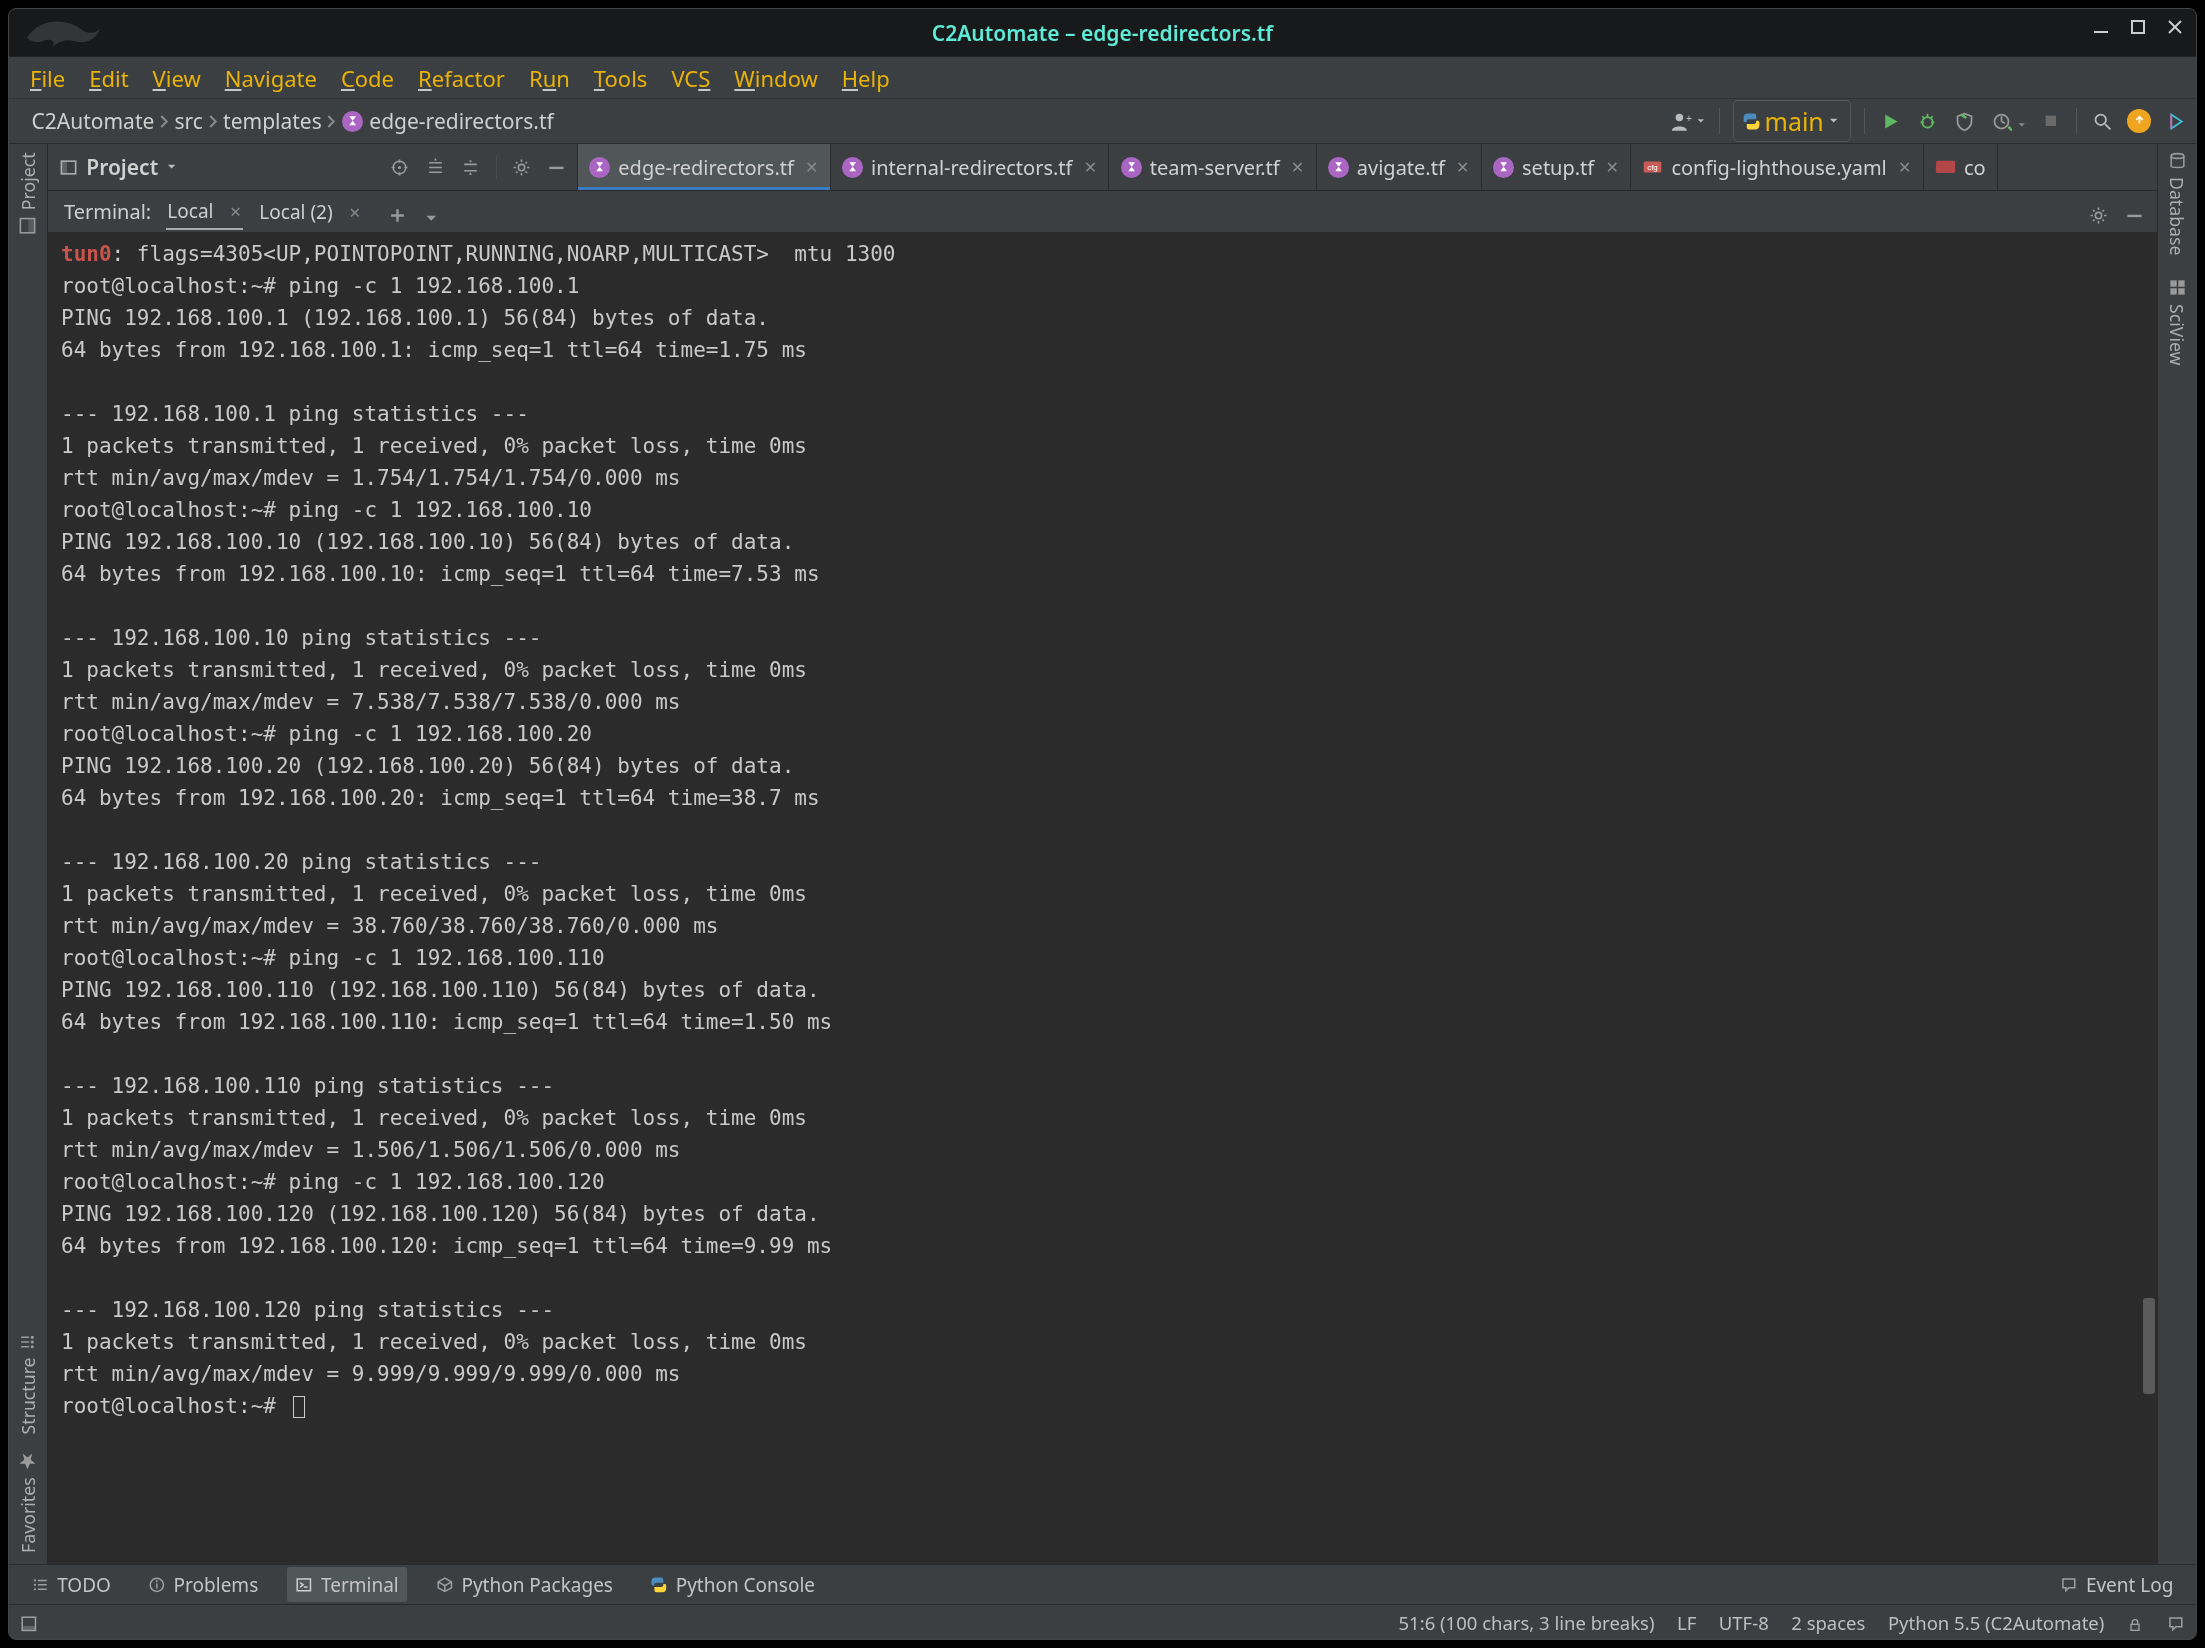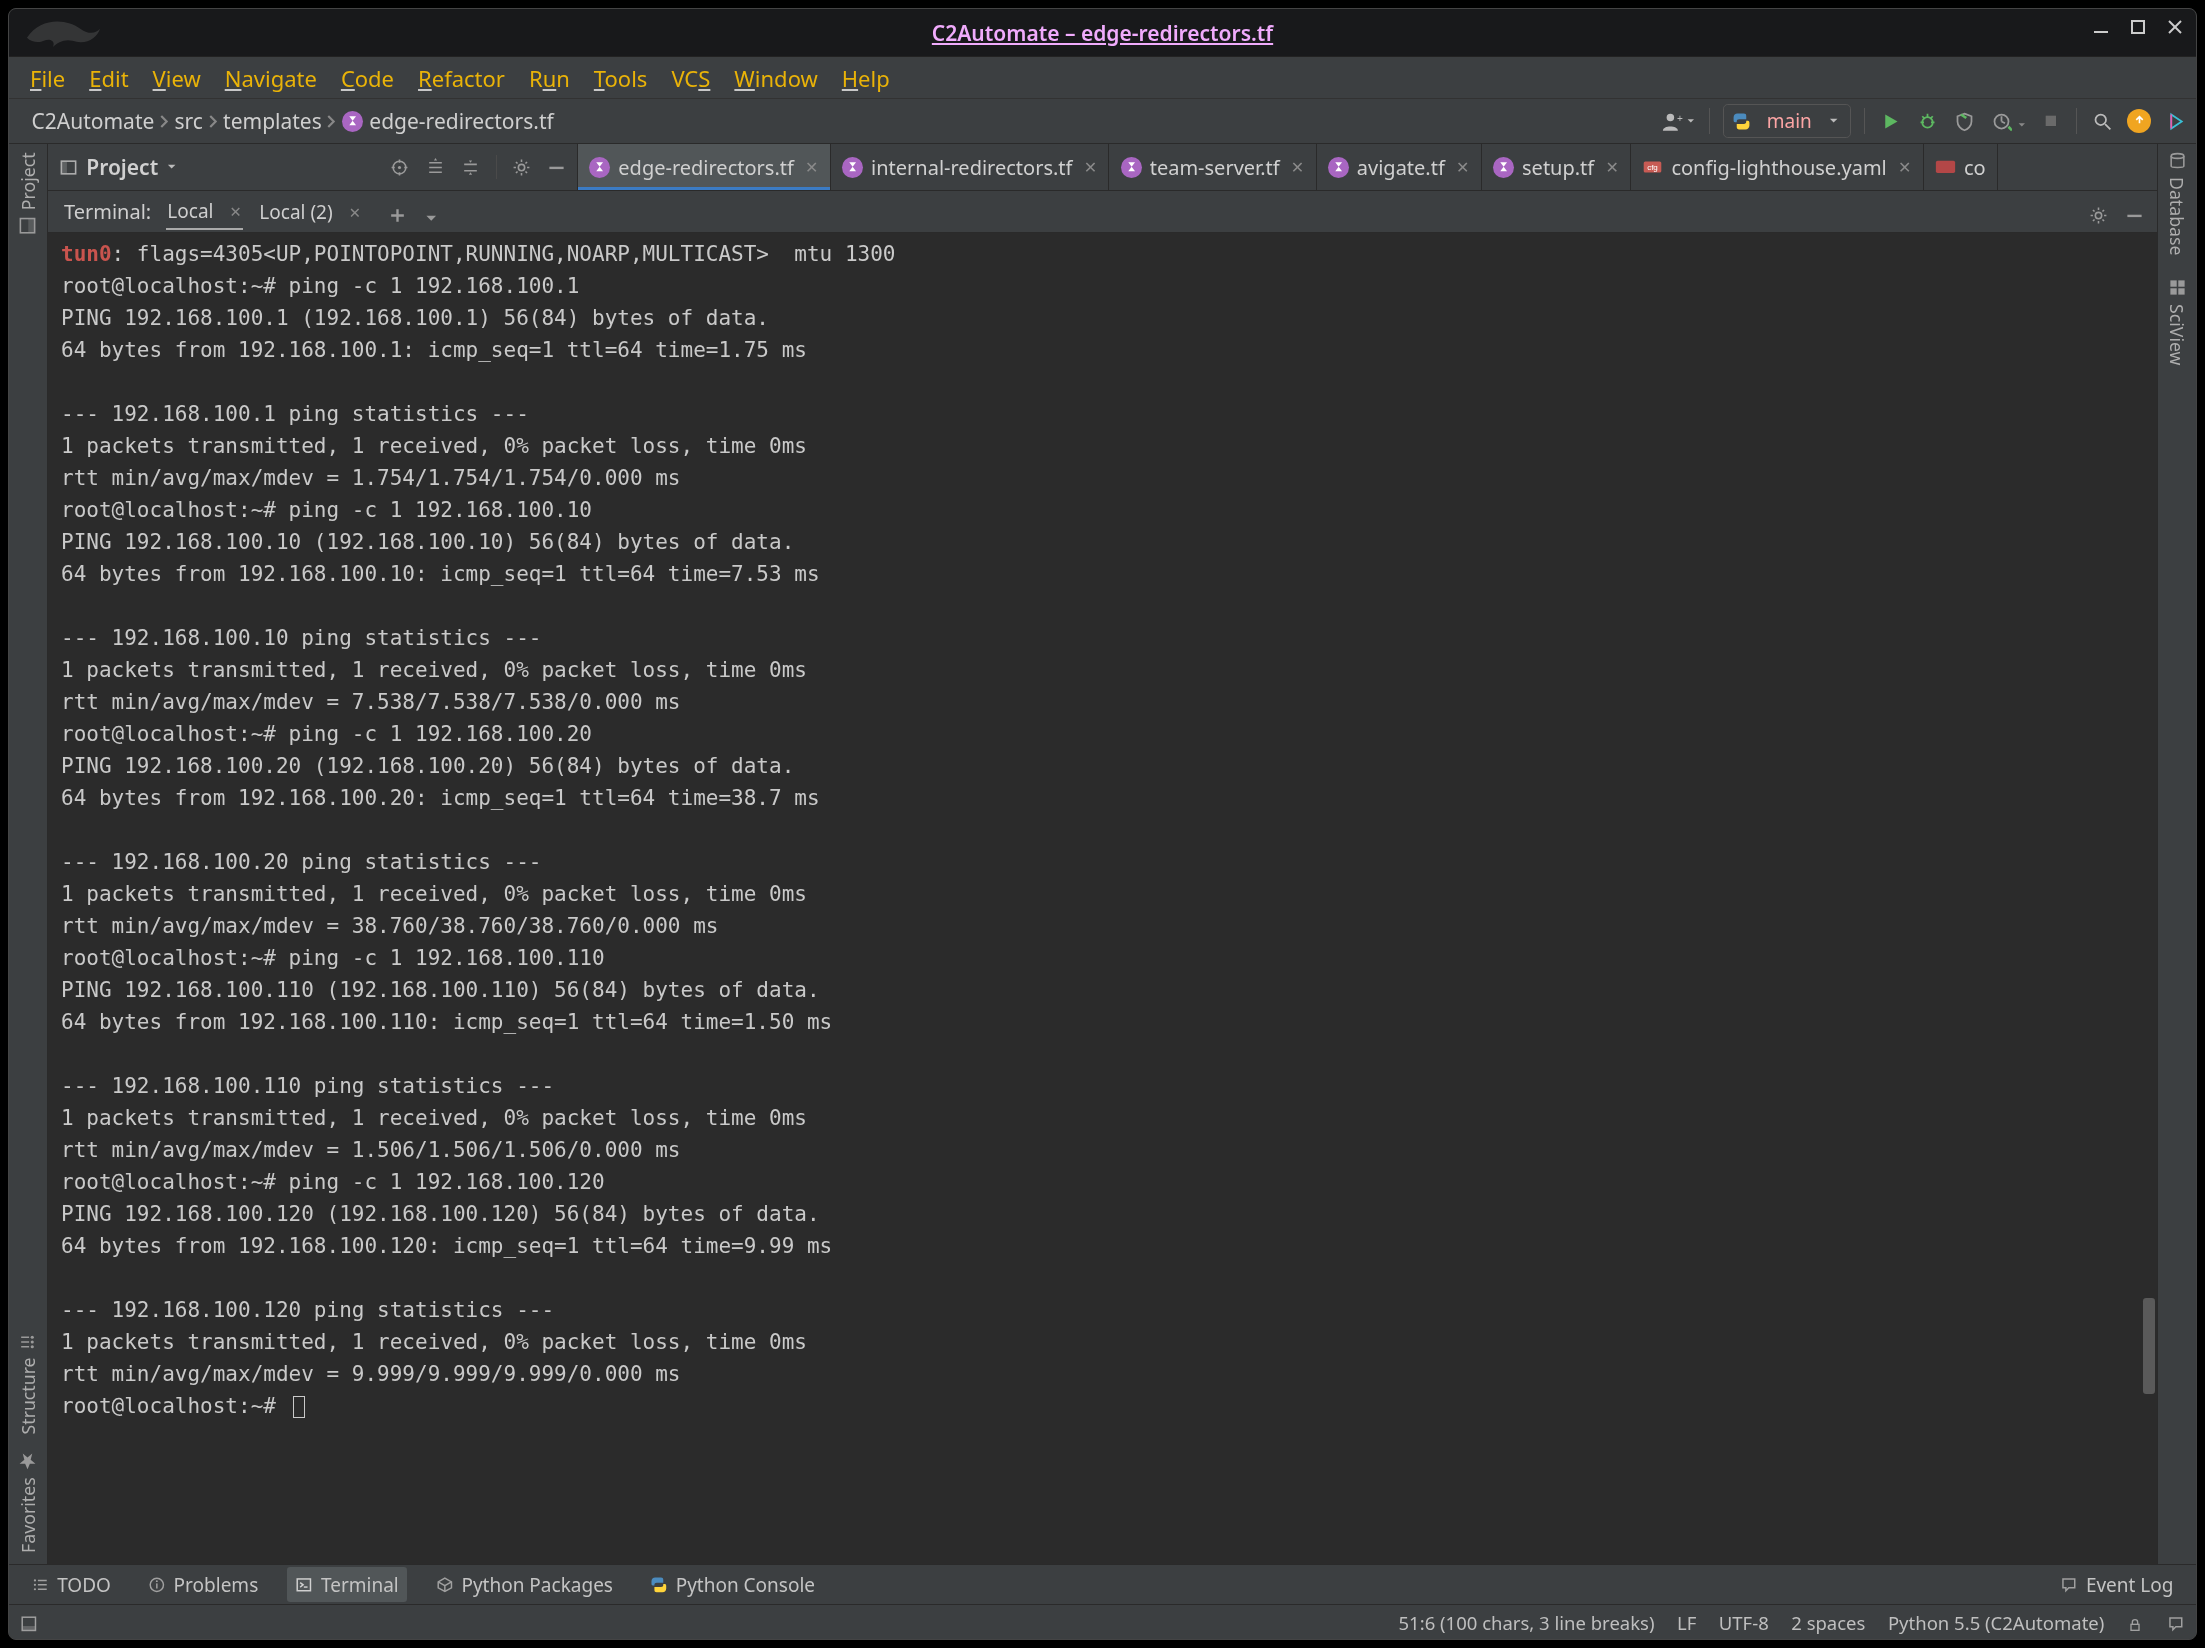--- a/index.html
+++ b/index.html
@@ -49,21 +49,21 @@
     position: relative;
     border-bottom: 0.8px solid #222;
   }
   .titlebar .dragon {
     position: absolute;
     left: 16px;
     top: 6.4px;
     width: 77px; height: 35px;
     opacity: 0.35;
   }
-  .titlebar .title { color: #f0abfc; font-weight: 600; font-size: 21px; text-decoration: underline; }
+  .titlebar .title { color: #5eead4; font-weight: 600; font-size: 21px; }
   .titlebar .winbtns { position:absolute; right:9.6px; top:6.4px; display:flex; gap:14.5px; align-items:center; }
   .winbtn { width:22.5px; height:22.5px; display:flex; align-items:center; justify-content:center; color:#ccc; }
   .winbtn svg { width:16px; height:16px; }
 
   
   .menubar {
     height: 42px;
     background: var(--bg-panel);
     display:flex;
     align-items:center;
@@ -90,23 +90,23 @@
   .bc-item { color:#cfcfcf; }
   .bc-item.file { display:flex; align-items:center; gap:6.4px; }
   .tf-icon { width:21px; height:21px; border-radius:50%; background:var(--accent-purple); display:inline-flex; align-items:center; justify-content:center; }
   .tf-icon svg { width:11.3px; height:11.3px; }
   .cfg-icon { width:21px; height:21px; display:inline-flex; align-items:center; justify-content:center; }
 
   .navrow .spacer { flex:1 1 auto; }
   .navrow .right-tools { display:flex; align-items:center; gap:13px; }
   .user-btn { display:flex; align-items:center; gap:3.2px; color:#bbb; }
   .run-config {
-    display:flex; align-items:center; gap:16px;
+    display:flex; align-items:center; gap:4px;
     border:0.8px solid #555; border-radius:4.8px; padding:3.2px 11.3px 3.2px 8px;
-    color:#fca5a5; font-size:19px;
+    color:#eab308; font-size:25px;
   }
   .py-icon { width:19px; height:19px; }
   .tool-icon { width:24px; height:24px; display:flex; align-items:center; justify-content:center; color:#aaa; }
   .tool-icon.green { color:#5db861; }
   .tool-icon.bug { color:#5db861; }
   .circle-badge { width:24px; height:24px; border-radius:50%; }
   .circle-badge.yellow { background:#f0a521; }
 
   
   .body {

